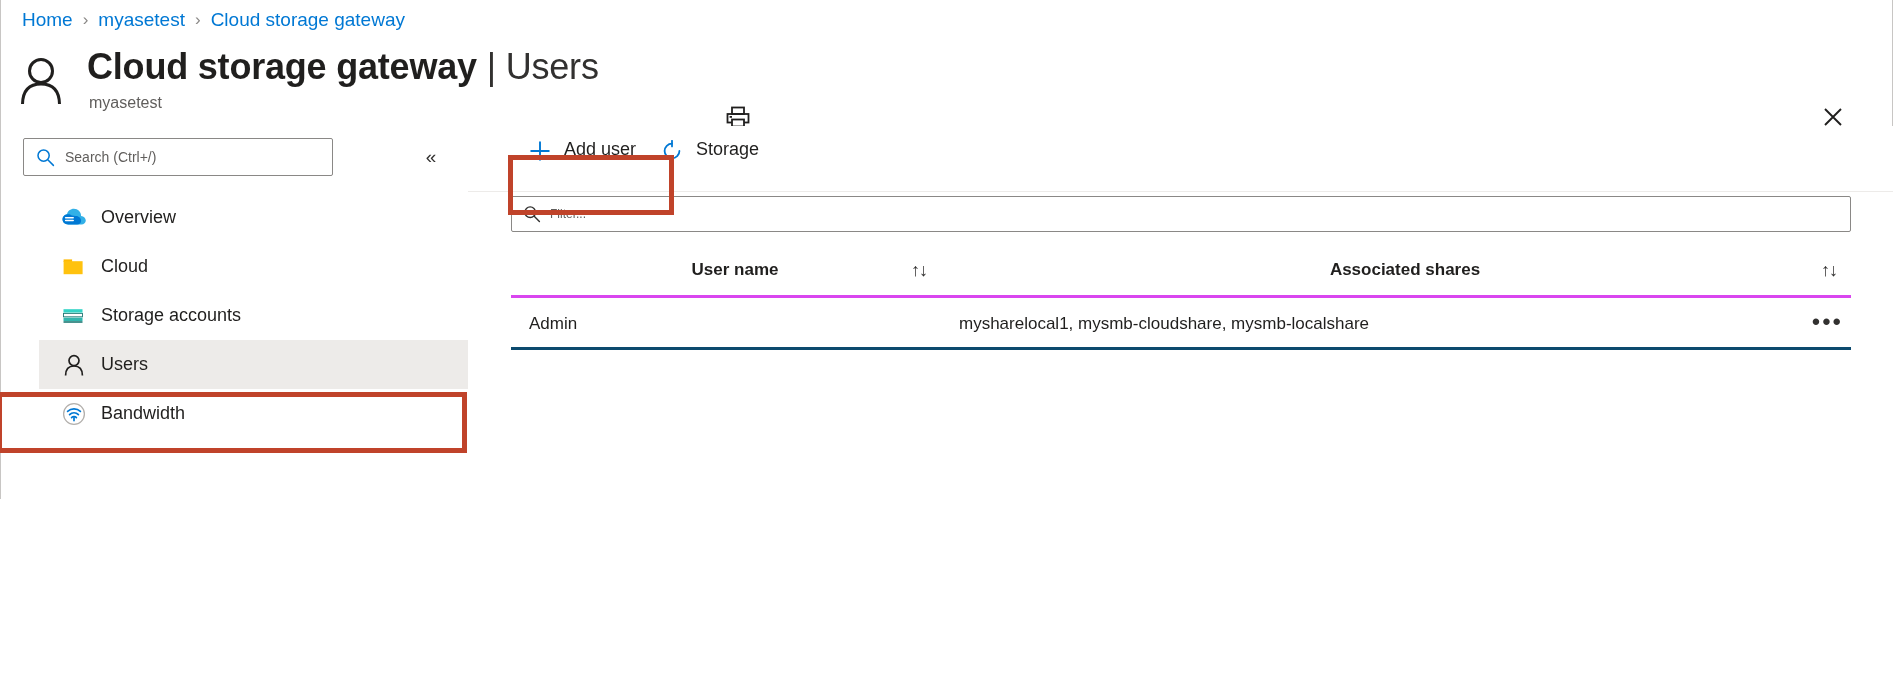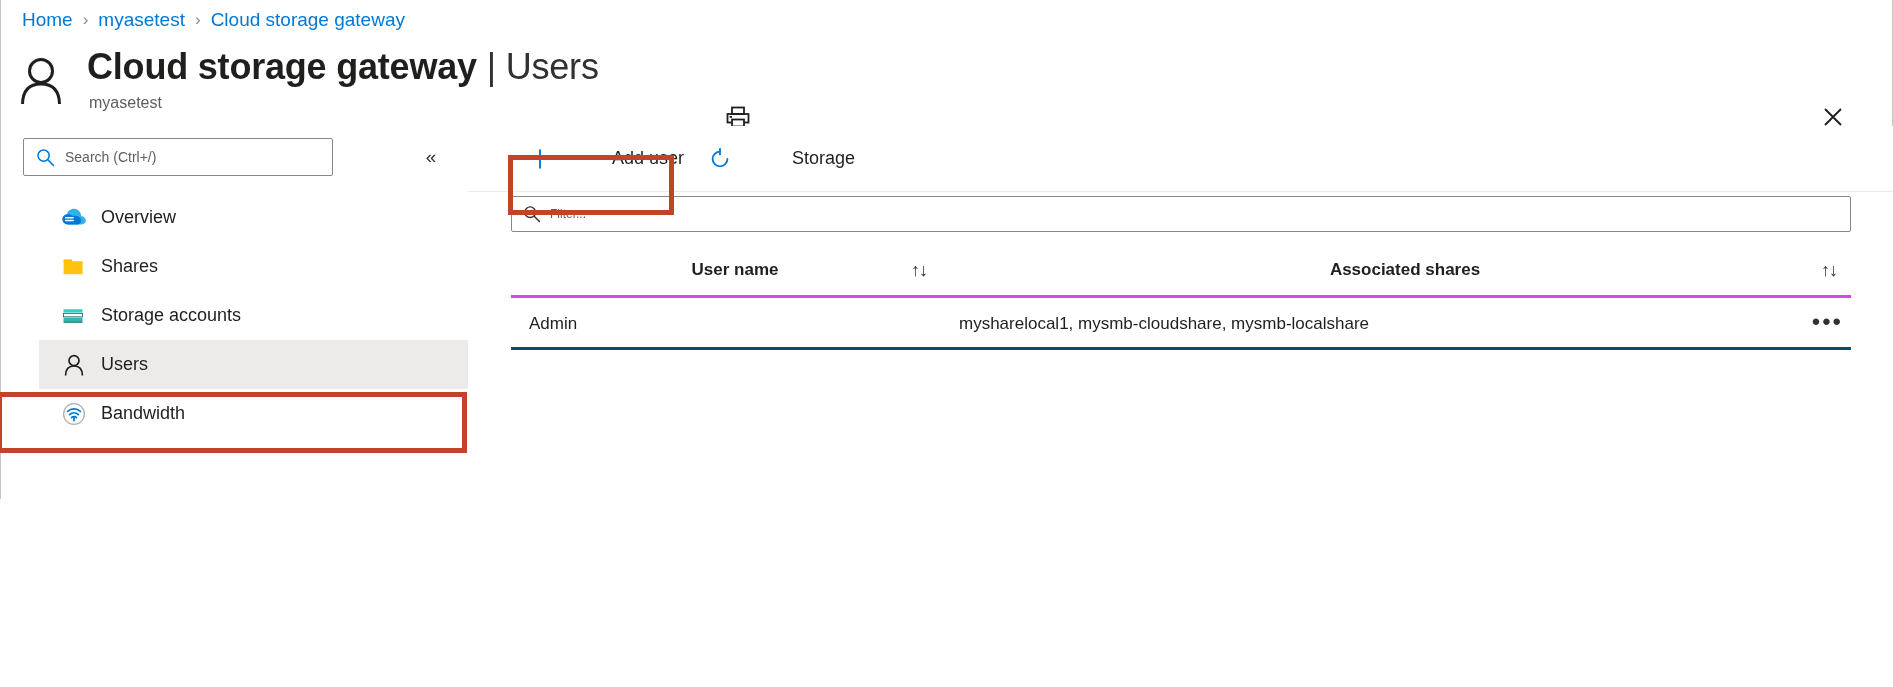--- a/index.html
+++ b/index.html
@@ -185,28 +185,26 @@
     top: 0;
     width: 1426px;
     height: 66px;
     display: flex;
     align-items: center;
     padding-left: 48px;
     border-bottom: 1px solid #edebe9;
   }
   .cmd {
     display: flex;
-    align-items: center;
     height: 40px;
     padding: 0 12px;
     font-size: 18px;
     color: #201f1e;
     cursor: pointer;
     white-space: nowrap;
-    gap: 48px;
   }
   .cmd .cmd-ico {
     width: 24px;
     height: 24px;
     margin-right: 12px;
     display: flex;
     align-items: center;
     justify-content: center;
     color: #0078d4;
     flex: 0 0 auto;
@@ -373,21 +371,21 @@
         <span>Overview</span>
       </div>
 
       <div class="nav-item">
         <span class="nav-ico">
           <svg width="26" height="26" viewBox="0 0 26 26">
             <rect x="2.6" y="5.4" width="8.5" height="2.6" fill="#ffb900"></rect>
             <rect x="2.6" y="7.2" width="19" height="13" fill="#ffc20e"></rect>
           </svg>
         </span>
-        <span>Shares</span>
+        <span>Cloud</span>
       </div>
 
       <div class="nav-item">
         <span class="nav-ico">
           <svg width="26" height="26" viewBox="0 0 26 26">
             <rect x="2.5" y="6.2" width="19" height="3.4" fill="#32d4c6"></rect>
             <rect x="2.5" y="10.4" width="19" height="3.4" fill="#ffffff" stroke="#1d7874" stroke-width="0.9"></rect>
             <rect x="2.5" y="14.6" width="19" height="3.4" fill="#31b5ad"></rect>
             <rect x="2.5" y="18.2" width="19" height="1.6" fill="#1d7874"></rect>
           </svg>

